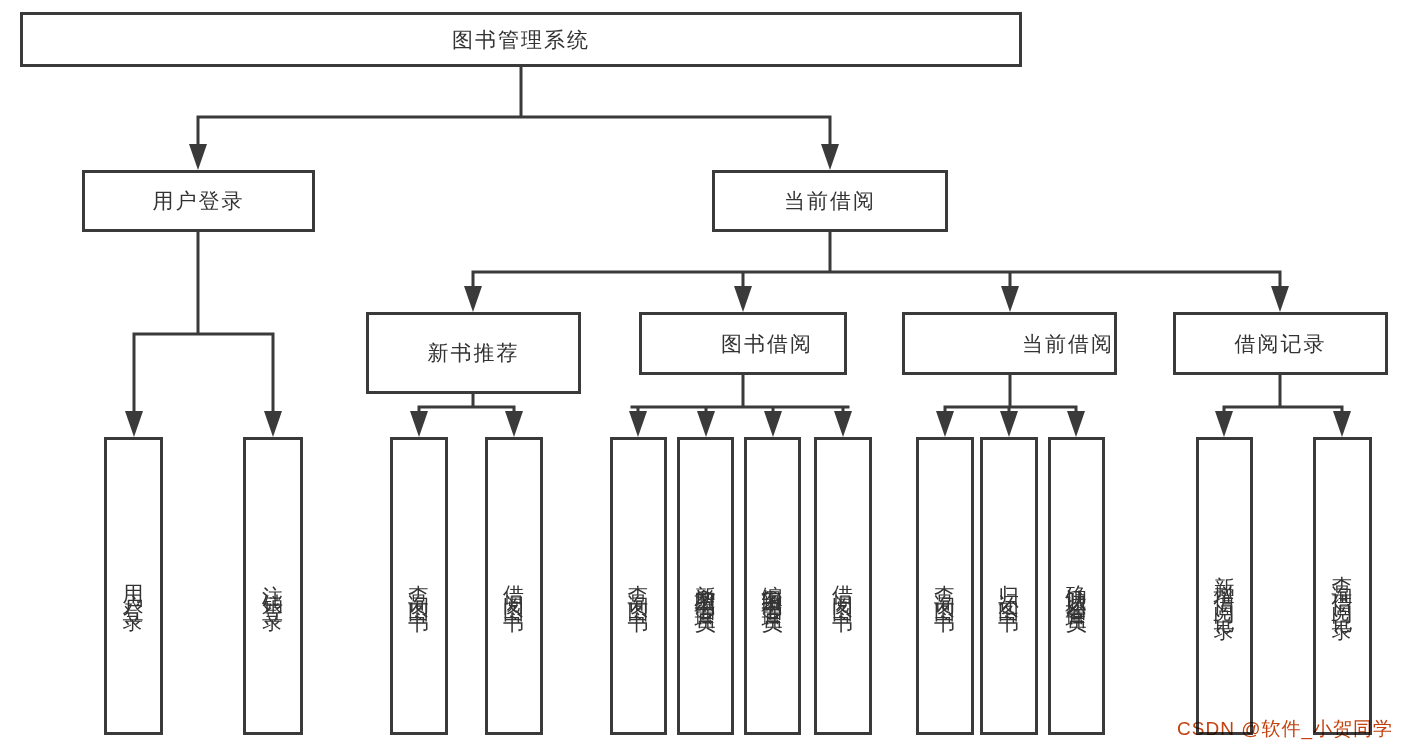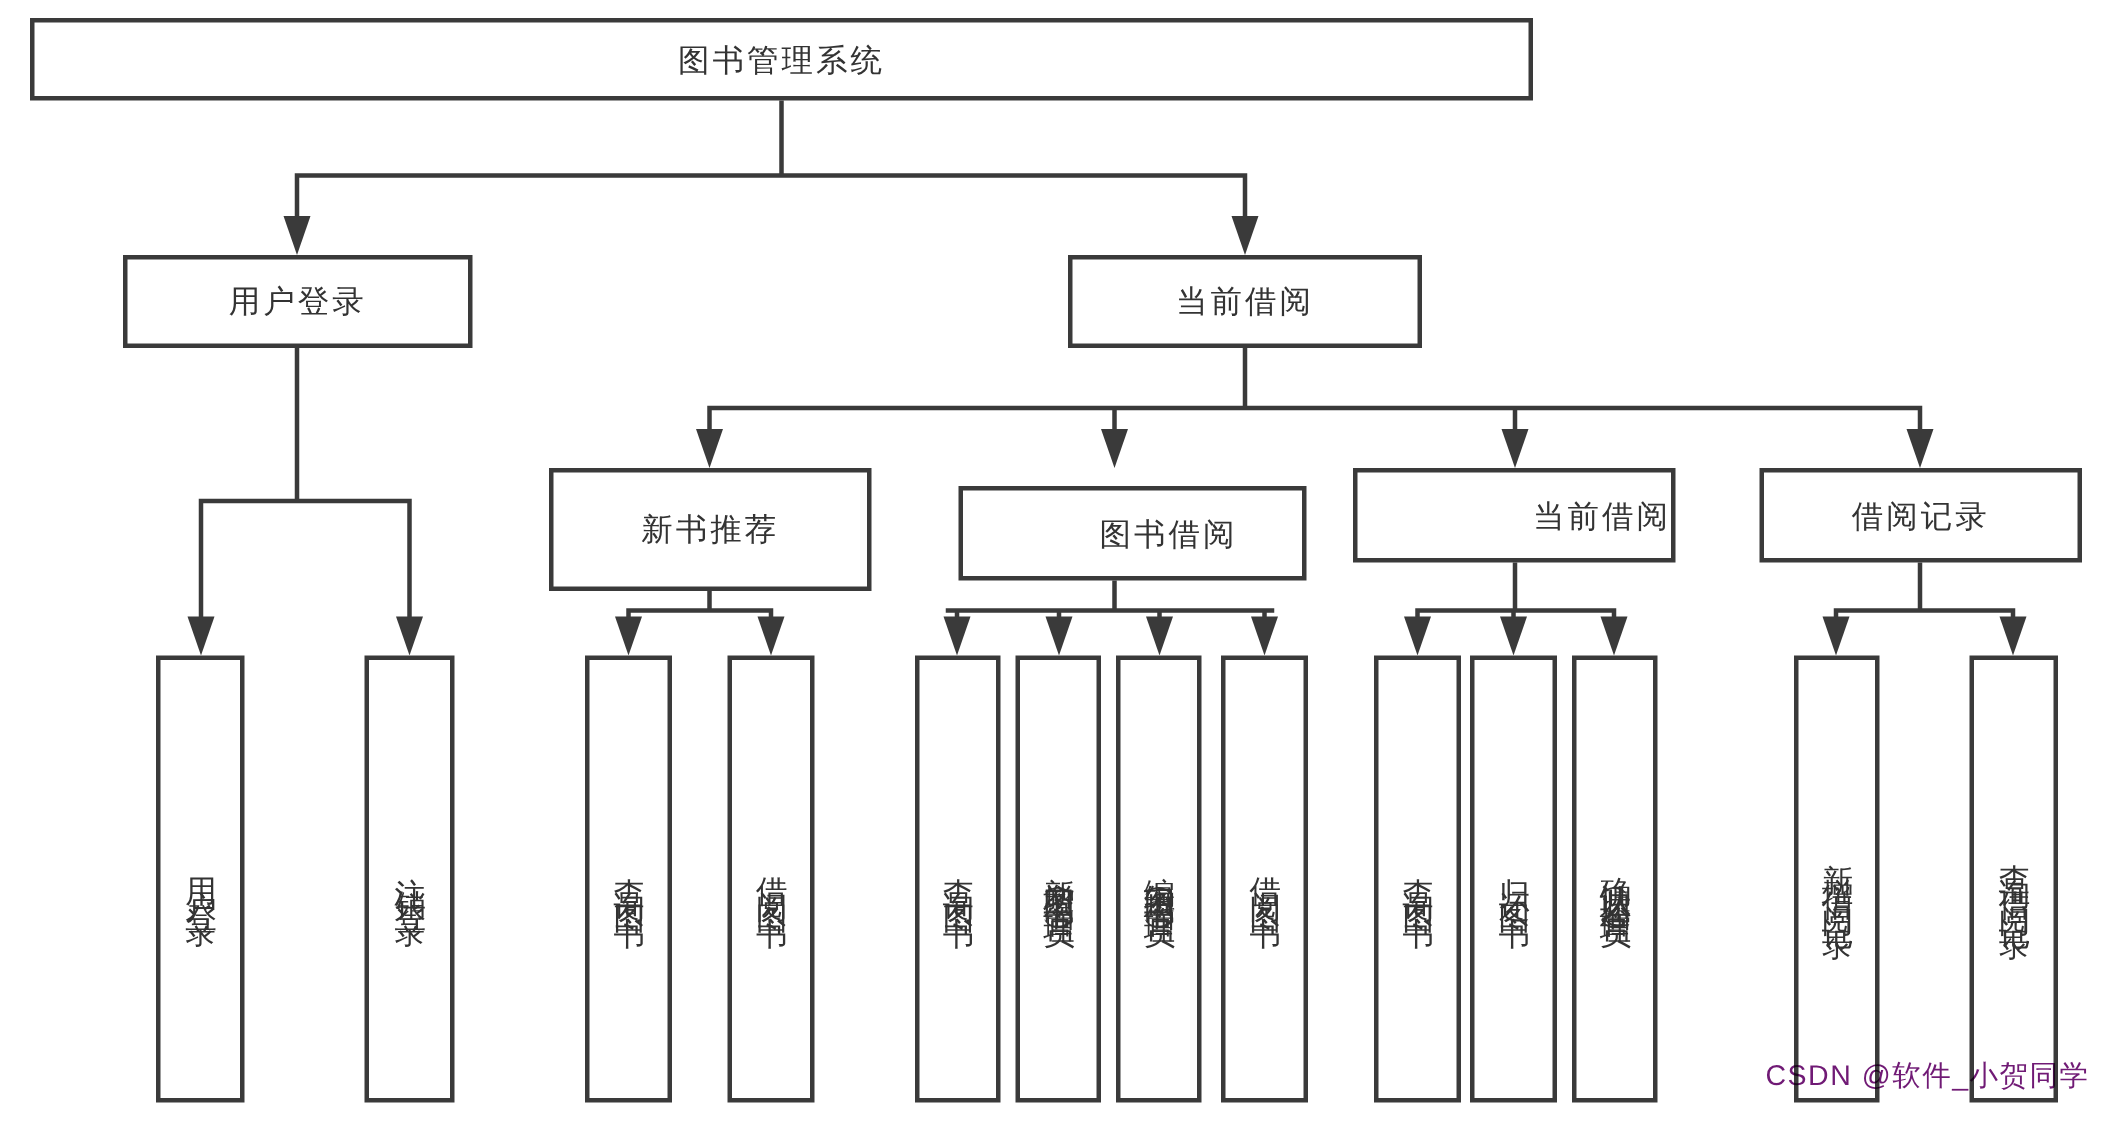--- a/index.html
+++ b/index.html
@@ -19,22 +19,22 @@
     font-size:21px;color:#333333;
   }
   .leaf span{
     writing-mode:vertical-rl;
     letter-spacing:9px;
     line-height:1;
     max-height:286px;
   }
   .leaf.tight span{letter-spacing:4px;}
   .watermark{
-    position:absolute;right:12px;bottom:17px;
-    font-size:19px;color:#701a75;letter-spacing:1px;
+    position:absolute;right:12px;bottom:5px;
+    font-size:19px;color:#c2410c;letter-spacing:1px;
     mix-blend-mode:multiply;z-index:5;white-space:nowrap;
   }
 </style>
 </head>
 <body>
 
 <div class="stage">
 
   <svg class="connectors" viewBox="0 0 1405 747" xmlns="http://www.w3.org/2000/svg" aria-hidden="true">
     <g stroke="#3a3a3a" stroke-width="3" fill="none" stroke-linecap="square">
@@ -83,21 +83,21 @@
   <div class="node" style="left:82px;top:170px;width:233px;height:62px;">
     <span>用户登录</span>
   </div>
   <div class="node" style="left:712px;top:170px;width:236px;height:62px;">
     <span>当前借阅</span>
   </div>
 
   <div class="node" style="left:366px;top:312px;width:215px;height:82px;">
     <span>新书推荐</span>
   </div>
-  <div class="node" style="left:639px;top:324px;width:232px;height:63px;padding-left:48px;">
+  <div class="node" style="left:639px;top:312px;width:208px;height:63px;padding-left:48px;">
     <span>图书借阅</span>
   </div>
   <div class="node" style="left:902px;top:312px;width:215px;height:63px;justify-content:flex-end;">
     <span>当前借阅</span>
   </div>
   <div class="node" style="left:1173px;top:312px;width:215px;height:63px;text-align:center;">
     <span>借阅记录</span>
   </div>
 
   <div class="leaf" style="left:104px;top:437px;width:59px;height:298px;">

